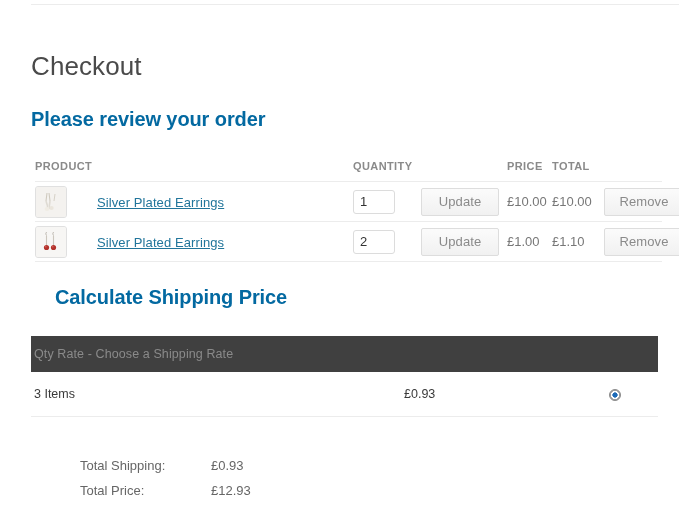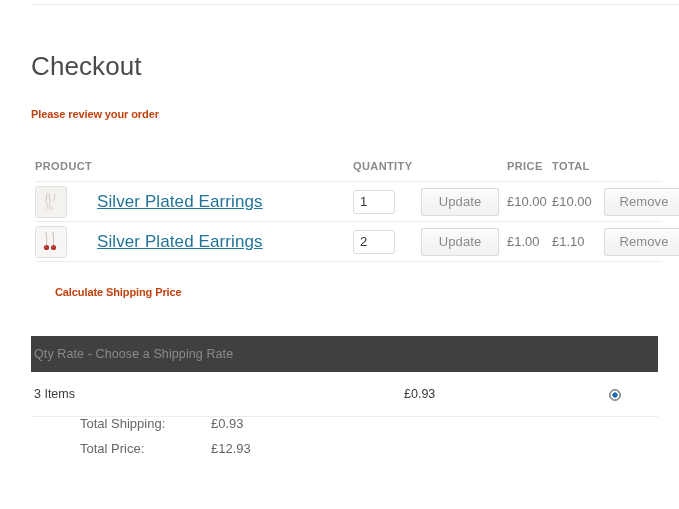--- a/index.html
+++ b/index.html
@@ -45,23 +45,23 @@
     color: #4a4a4a;
     margin: 0;
     padding: 0;
     position: absolute;
     left: 0;
     top: 51px;
     letter-spacing: 0.1px;
   }
 
   h2.section-title {
-    font-size: 11px;
+    font-size: 20px;
     font-weight: bold;
-    color: #c2410c;
+    color: #0369a1;
     margin: 0;
     padding: 0;
     position: absolute;
     left: 0;
     letter-spacing: -0.1px;
   }
   h2.review-title { top: 108px; }
   h2.shipping-title { top: 286px; margin-left: 24px; }
 
   
@@ -107,21 +107,21 @@
     border-radius: 3px;
     background: #f7f6f4;
     display: block;
     overflow: hidden;
     position: relative;
   }
   .thumb svg { display: block; }
 
   a.product-link {
     color: #21759b;
-    font-size: 17px;
+    font-size: 13px;
     text-decoration: underline;
     letter-spacing: 0.1px;
   }
 
   input.qty {
     width: 42px;
     height: 24px;
     box-sizing: border-box;
     border: 1px solid #dcdcdc;
     border-radius: 3px;
@@ -194,21 +194,21 @@
     box-sizing: border-box;
     display: inline-block;
     vertical-align: middle;
     cursor: pointer;
   }
 
   
   .totals {
     position: absolute;
     left: 49px;
-    top: 411px;
+    top: 453px;
   }
   .totals-row {
     display: flex;
     height: 25px;
     align-items: center;
   }
   .totals-label {
     width: 131px;
     font-size: 13px;
     color: #666666;

